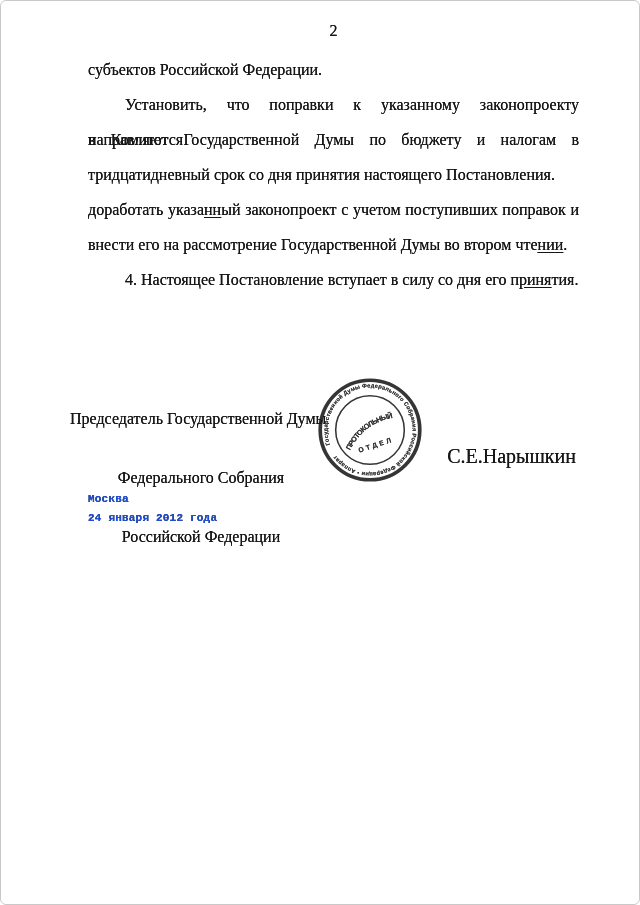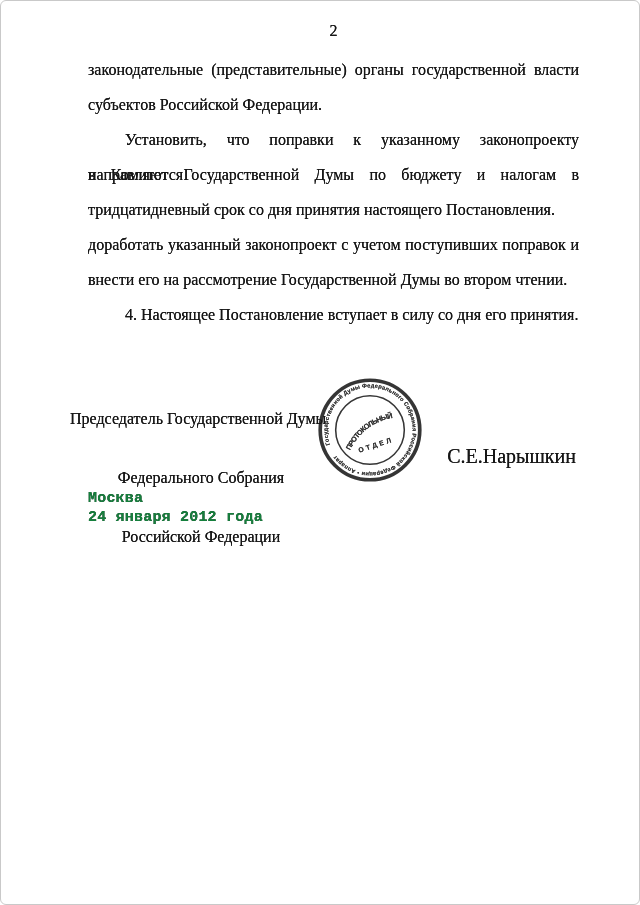--- a/index.html
+++ b/index.html
@@ -19,52 +19,51 @@
     position:absolute; left:87px; top:21px; width:491px;
     text-align:center; font-size:16px;
   }
   .doc-body{
     position:absolute; left:87px; top:51px; width:491px;
     font-size:16px; line-height:35px;
   }
   .ln{ height:35px; white-space:normal; text-align:left; }
   .ln.just{ text-align:justify; text-align-last:justify; }
   .ln.ind{ text-indent:37px; }
-  .u{ text-underline-offset:2px; }
+  .u{ text-decoration:underline; text-underline-offset:2px; }
   .sig-block{
     position:absolute; left:69px; top:408px; width:262px;
     font-size:16px; line-height:19px;
   }
   .sig-block .l1{ white-space:nowrap; }
   .sig-block .lc{ text-align:center;margin-top:40px; }
   .sig-name{
     position:absolute; top:446px; right:63px;
     font-size:20px; line-height:19px; white-space:nowrap;font-family:Liberation Serif, serif;
   }
   .footer-block{
     position:absolute; left:87px; top:489px;
     font-family:"Liberation Mono","DejaVu Sans Mono",monospace;
-    font-weight:bold; font-size:15px; line-height:18.5px;
-    letter-spacing:.2px; color:#15803d;
+    font-weight:bold; font-size:11px; line-height:18.5px;
+    letter-spacing:.2px; color:#1d4ed8;
   }
   .stamp{
     position:absolute; left:311px; top:371px;
     width:116px; height:116px;
   }
   .stamp text{ font-family:"Liberation Sans","DejaVu Sans",sans-serif; }
 </style>
 </head>
 <body>
 
 <div class="page ink">
 
   <div class="pagenum">2</div>
 
   <div class="doc-body">
-      <div class="ln just"><span>законодательные (представительные) органы государственной власти</span></div>
       <div class="ln"><span>субъектов Российской Федерации.</span></div>
       <div class="ln just ind"><span>Установить, что поправки к указанному законопроекту направляются</span></div>
       <div class="ln just"><span>в Комитет Государственной Думы по бюджету и налогам в</span></div>
       <div class="ln"><span>тридцатидневный срок со дня принятия настоящего Постановления.</span></div>
       <div class="ln just"><span>доработать указа</span><span class="u">нн</span><span>ый законопроект с учетом поступивших поправок и</span></div>
       <div class="ln"><span>внести его на рассмотрение Государственной Думы во втором чте</span><span class="u">нии</span><span>.</span></div>
       <div class="ln ind"><span>4. Настоящее Постановление вступает в силу со дня его п</span><span class="u">риня</span><span>тия.</span></div>
     </div>
 
   <div class="sig-block">

